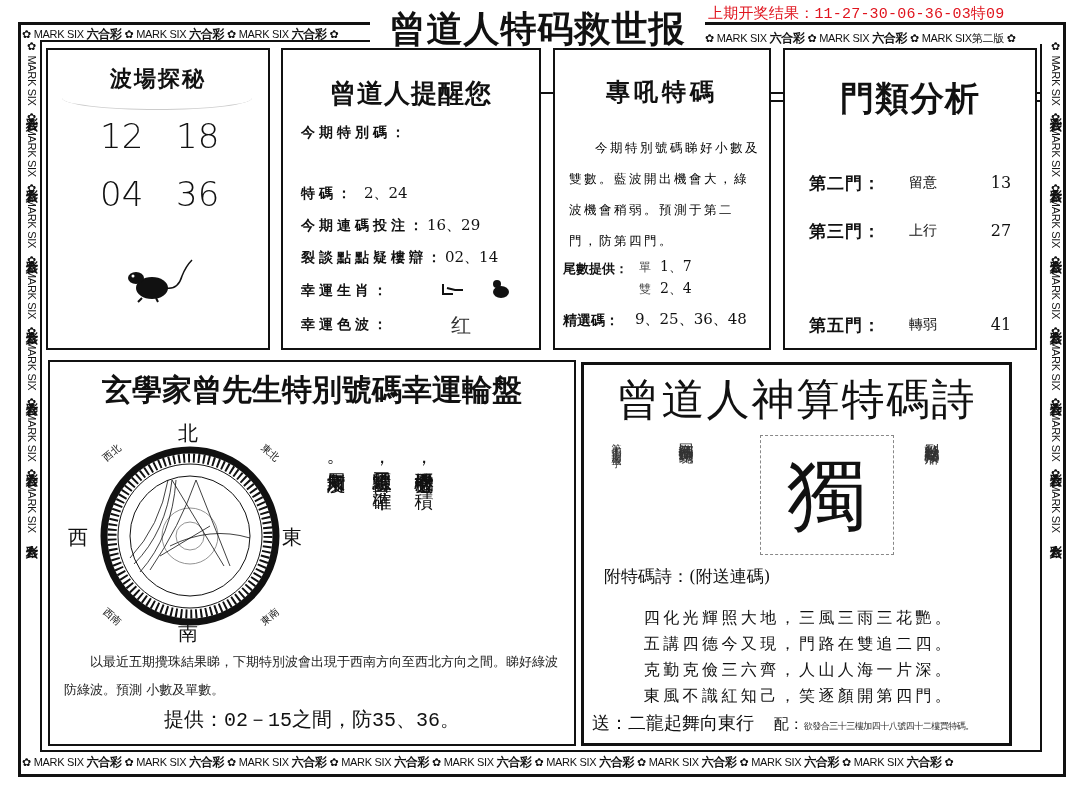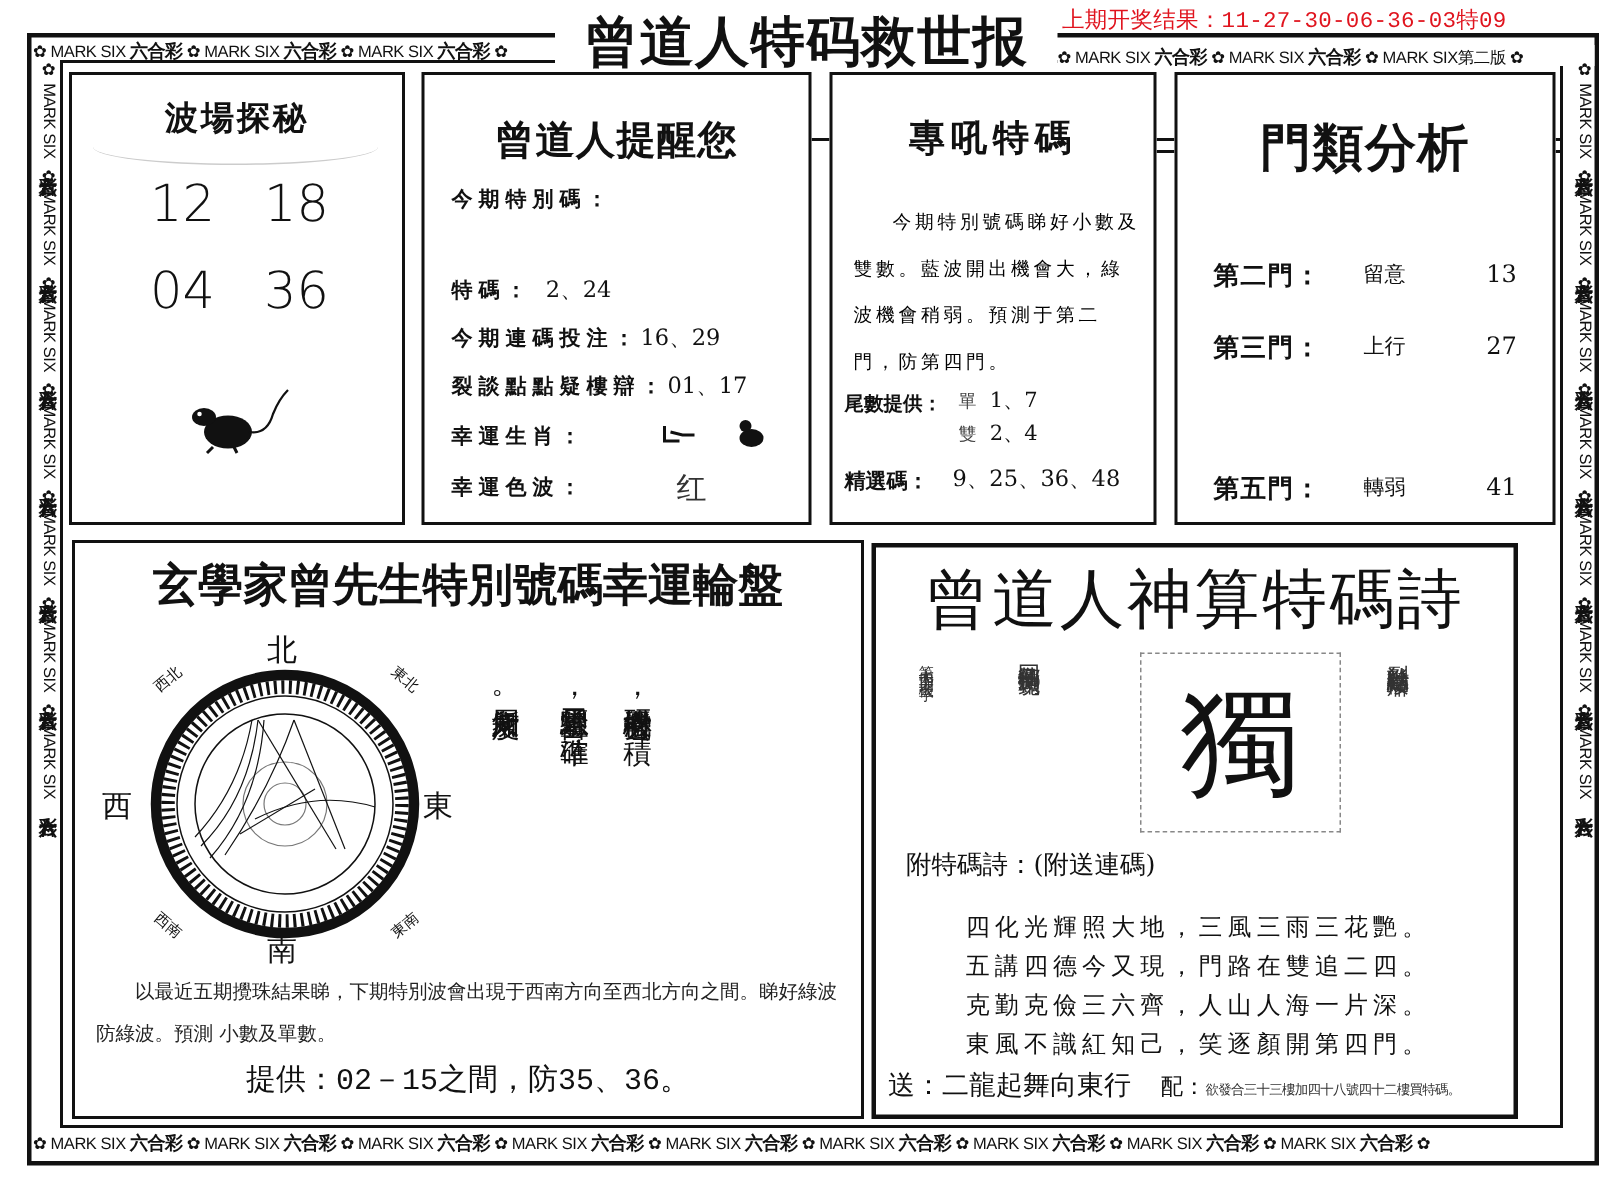--- a/index.html
+++ b/index.html
@@ -180,21 +180,21 @@
   <div class="row" style="top:74px;">
     <span>今期特別碼：</span>
   </div>
   <div class="row" style="top:134px;">
     <span>特碼：</span> <span class="val">2、24</span>
   </div>
   <div class="row" style="top:166px;">
     <span>今期連碼投注：</span><span class="val">16、29</span>
   </div>
   <div class="row" style="top:198px;">
-    <span>裂談點點疑樓辯：</span><span class="val">01、17</span>
+    <span>裂談點點疑樓辯：</span><span class="val">02、14</span>
   </div>
   <div class="row" style="top:232px;">
     <span>幸運生肖：</span>
   </div>
   <svg style="position:absolute; left:156px; top:228px;" width="80" height="22" viewBox="0 0 80 22">
     <path d="M4 6 L4 16 L14 16 M8 10 L16 12 L24 12" stroke="#111" stroke-width="2" fill="none"></path>
     <ellipse cx="62" cy="14" rx="8" ry="6" fill="#111"></ellipse>
     <ellipse cx="58" cy="6" rx="4" ry="4" fill="#111"></ellipse>
   </svg>
   <div class="row" style="top:266px;">

